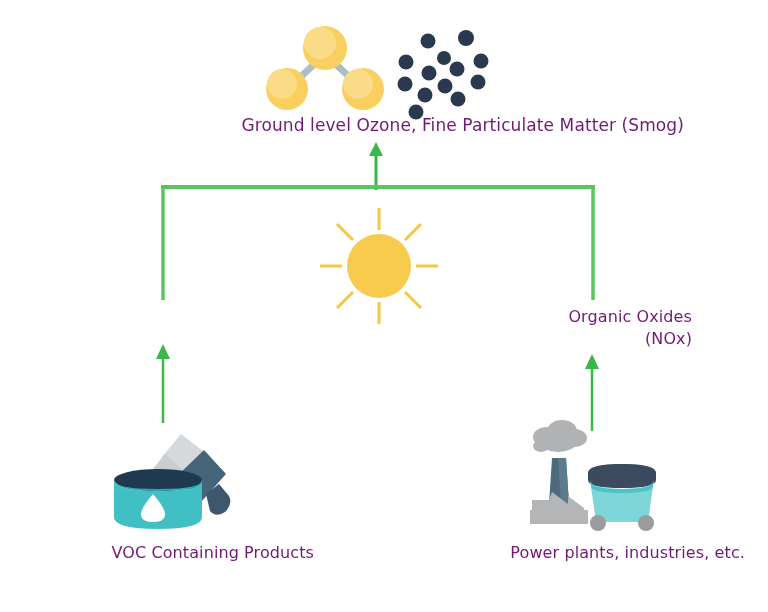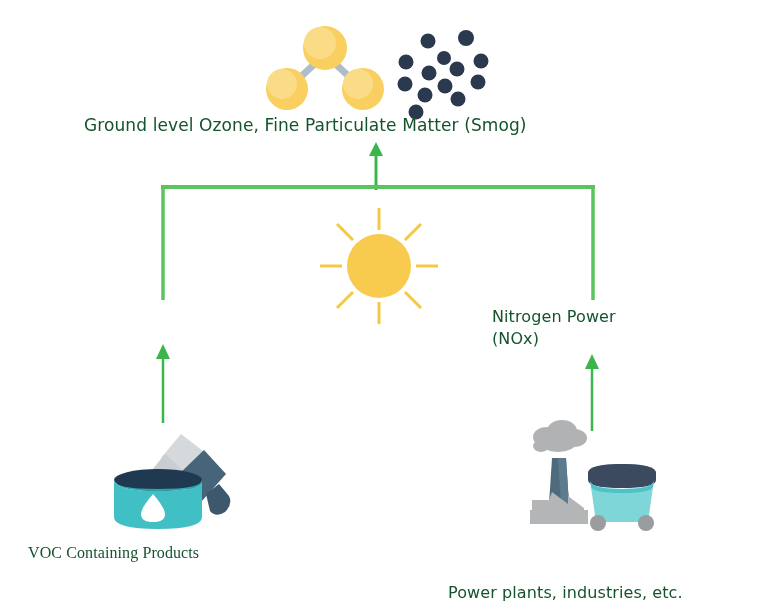--- a/index.html
+++ b/index.html
@@ -19,22 +19,22 @@
     position: absolute;
     left: 0;
     top: 0;
     width: 768px;
     height: 612px;
   }
   .abs { position: absolute; }
 
   .label {
     position: absolute;
-    text-align: left;
-    color: #14532d;
+    text-align: right;
+    color: #701a75;
     font-size: 16px;
     line-height: 1.35;
     letter-spacing: 0.1px;
     white-space: pre-line;
   }
 
   
   #label-smog {
     left: 84px;
     top: 114px;
@@ -49,30 +49,28 @@
     width: 220px;
   }
   #label-nox {
     left: 492px;
     top: 306px;
     width: 200px;
   }
 
   
   #label-voc-source {
-    left: 28px;
+    left: 44px;
     top: 542px;
     width: 270px;
-    font-family: Liberation Serif, serif;
   }
   #label-power-source {
-    left: 448px;
+    left: 470px;
     top: 542px;
     width: 275px;
-    margin-top: 40px;
   }
 
   svg { display: block; overflow: visible; }
 </style>
 </head>
 <body>
 
 <div id="stage">
 
   <div class="abs" style="left:265px; top:22px; width:125px; height:95px;">
@@ -139,21 +137,21 @@
         <line x1="19" y1="18" x2="35" y2="34"></line>
         <line x1="87" y1="86" x2="103" y2="102"></line>
         <line x1="103" y1="18" x2="87" y2="34"></line>
         <line x1="35" y1="86" x2="19" y2="102"></line>
       </g>
       <circle cx="61" cy="60" r="32" fill="#f8cb4e"></circle>
     </svg>
   </div>
 
 
-  <div class="label" id="label-nox">Nitrogen Power
+  <div class="label" id="label-nox">Organic Oxides
 (NOx)</div>
 
   <div class="abs" style="left:153px; top:343px; width:20px; height:80px;">
     <svg width="20" height="80" viewBox="0 0 20 80">
       <line x1="10" y1="80" x2="10" y2="12" stroke="#3cb54a" stroke-width="2.5"></line>
       <polygon points="10,1 17,16 3,16" fill="#3cb54a"></polygon>
     </svg>
   </div>
 
   <div class="abs" style="left:582px; top:353px; width:20px; height:78px;">

